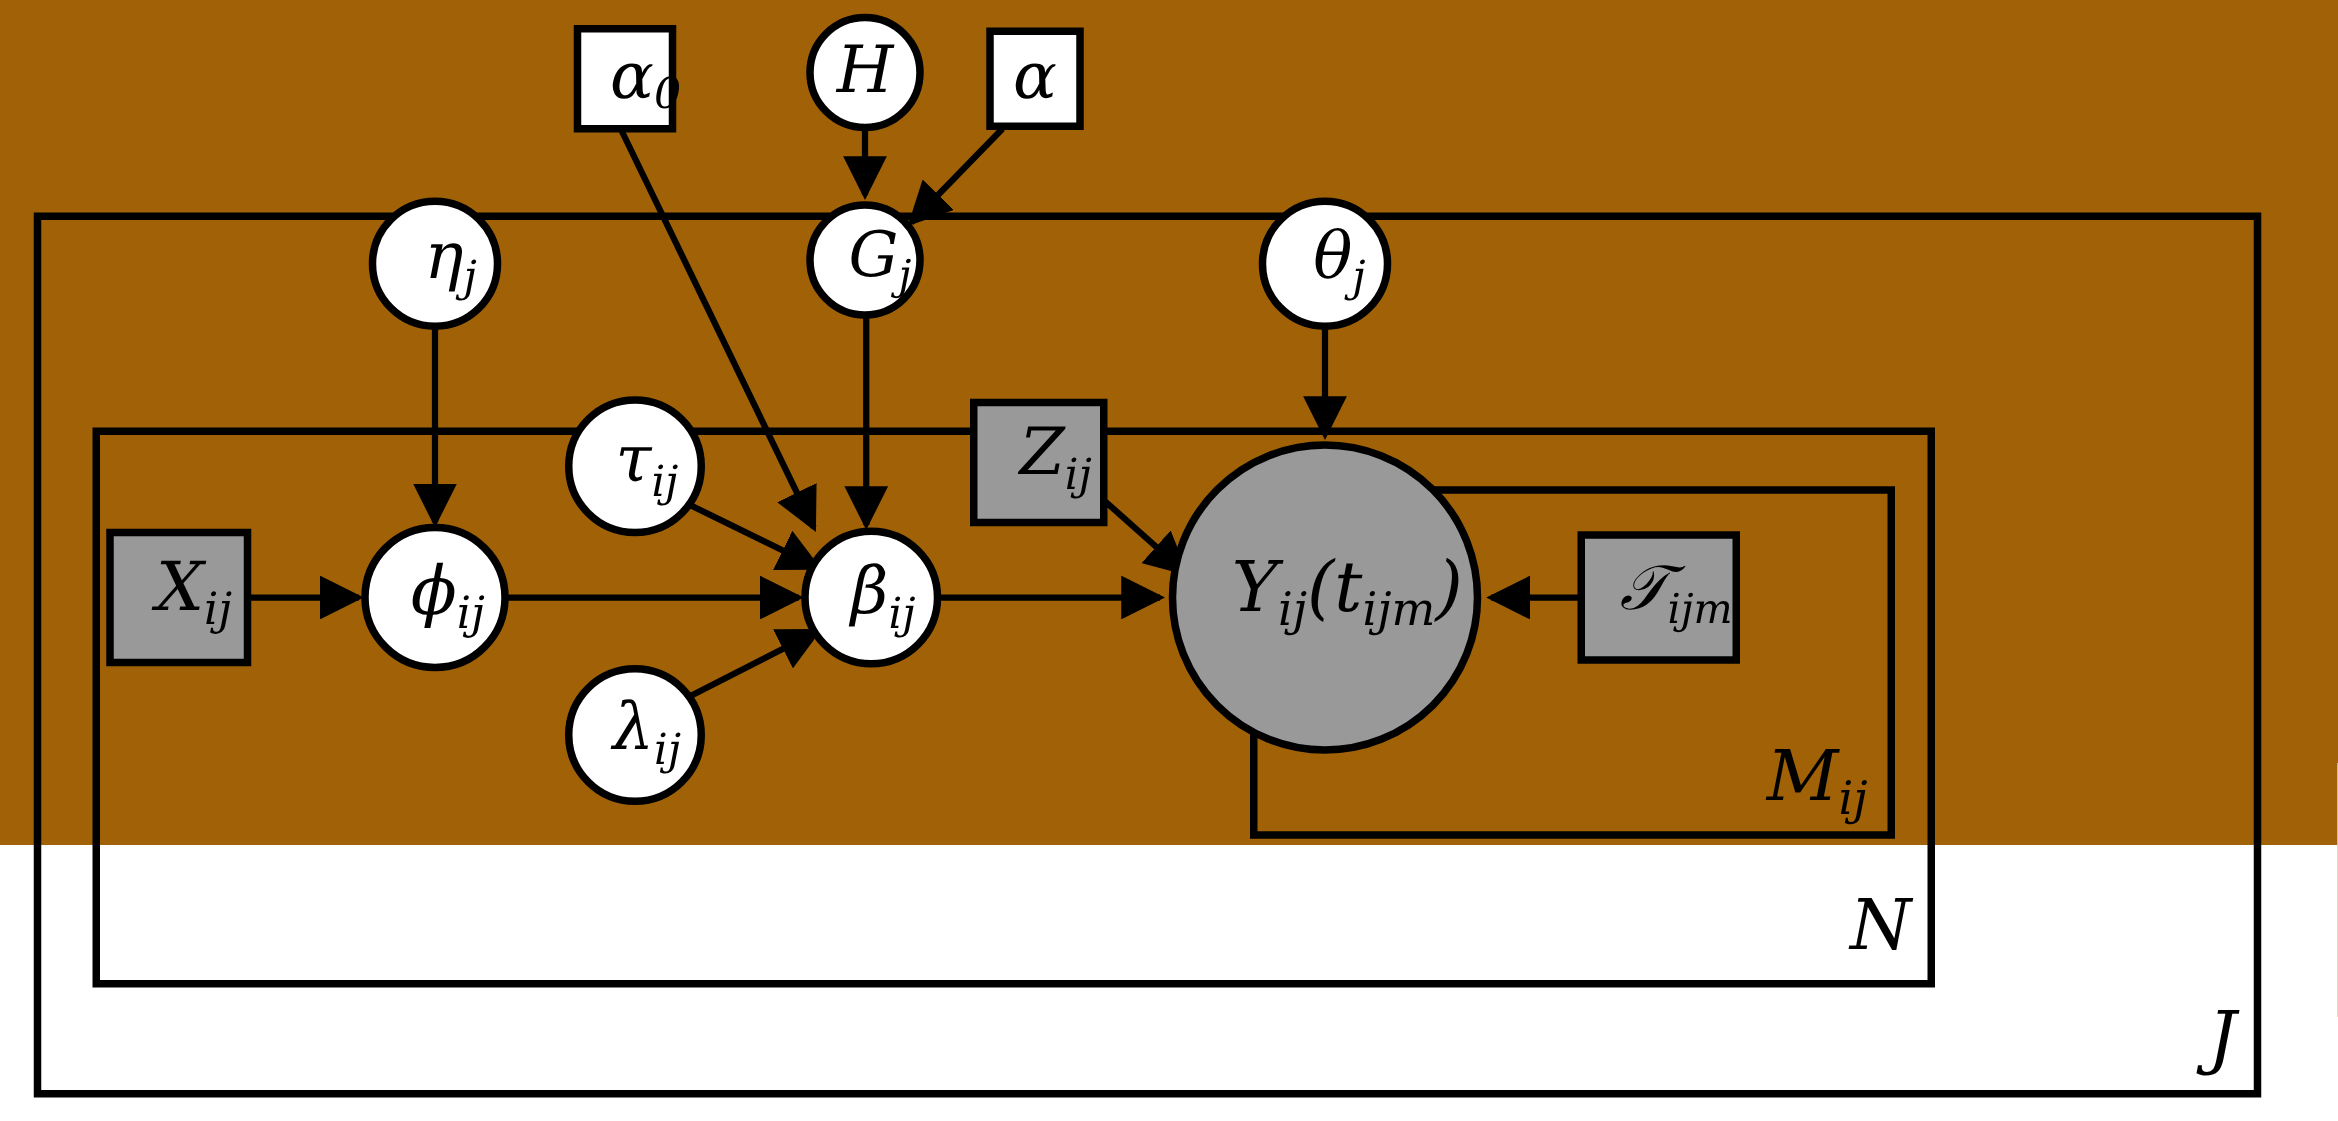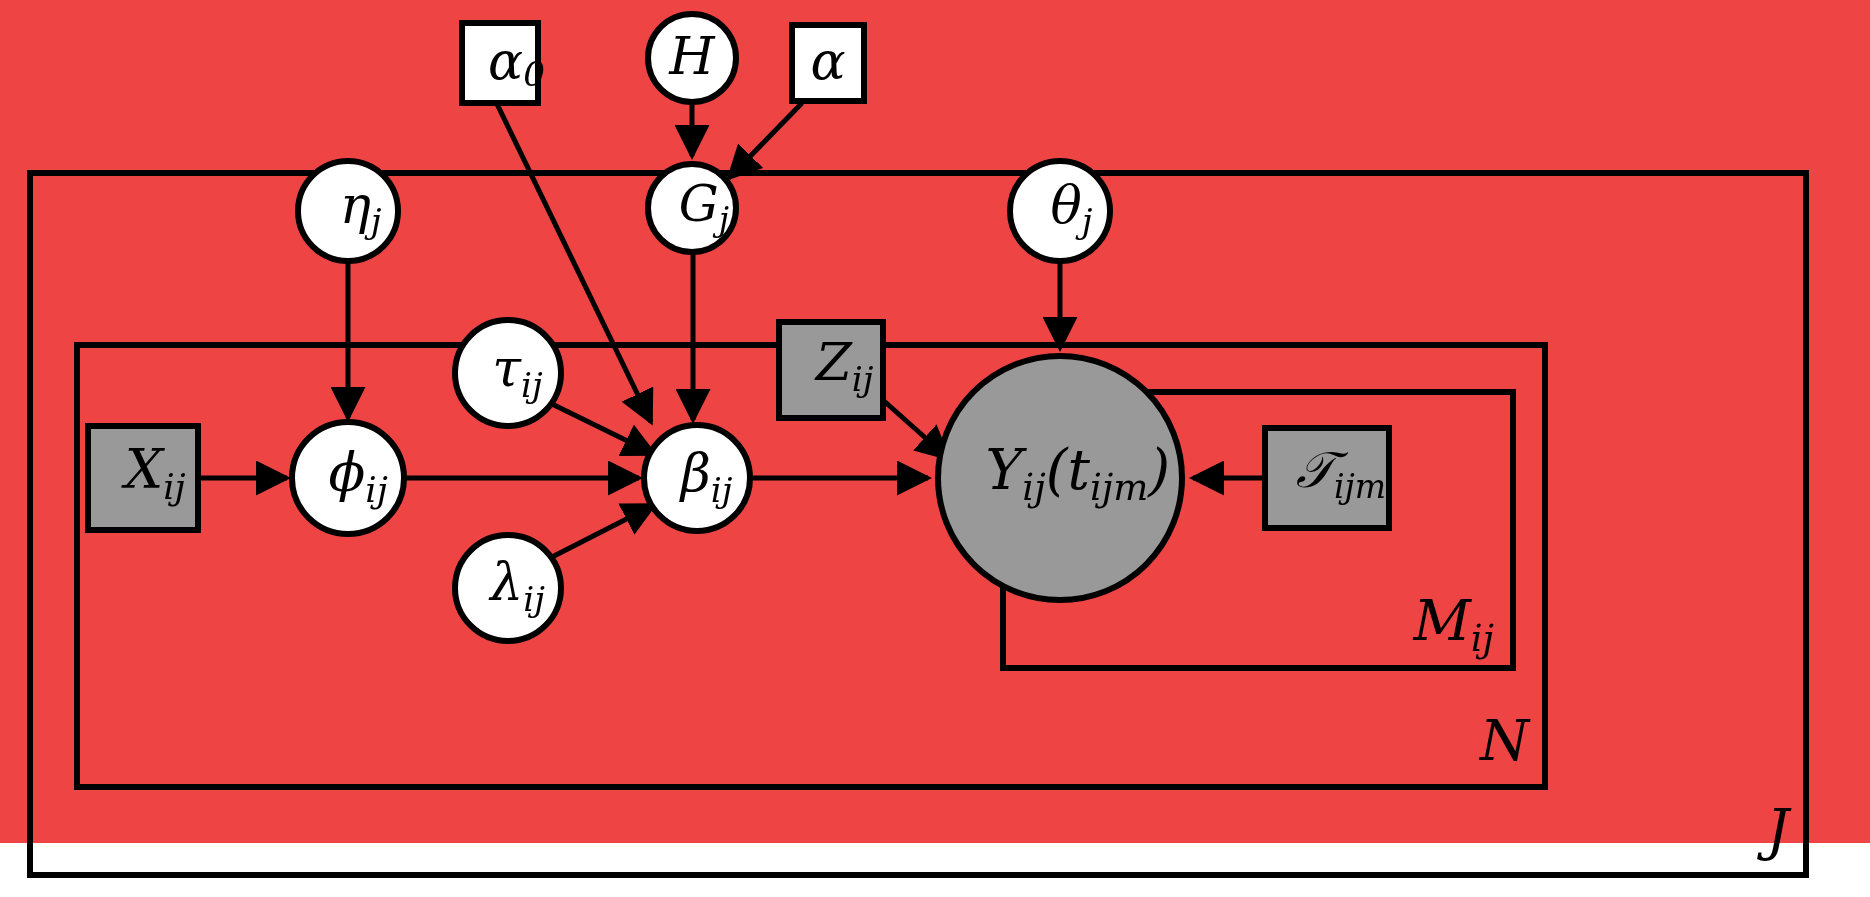--- a/index.html
+++ b/index.html
@@ -9,22 +9,22 @@
   }
   body {
     width: 1870px;
     height: 897px;
     font-family: "DejaVu Serif", serif;
     overflow: hidden;
   }
   #diagram-root {
     position: relative;
     width: 1870px;
-    height: 843px;
-    background: #ef4444;
+    height: 676px;
+    background: #a16207;
   }
   svg#pgm {
     display: block;
     width: 1870px;
     height: 897px;
   }
   .plate-rect {
     fill: none;
     stroke: #000000;
     stroke-width: 6;

